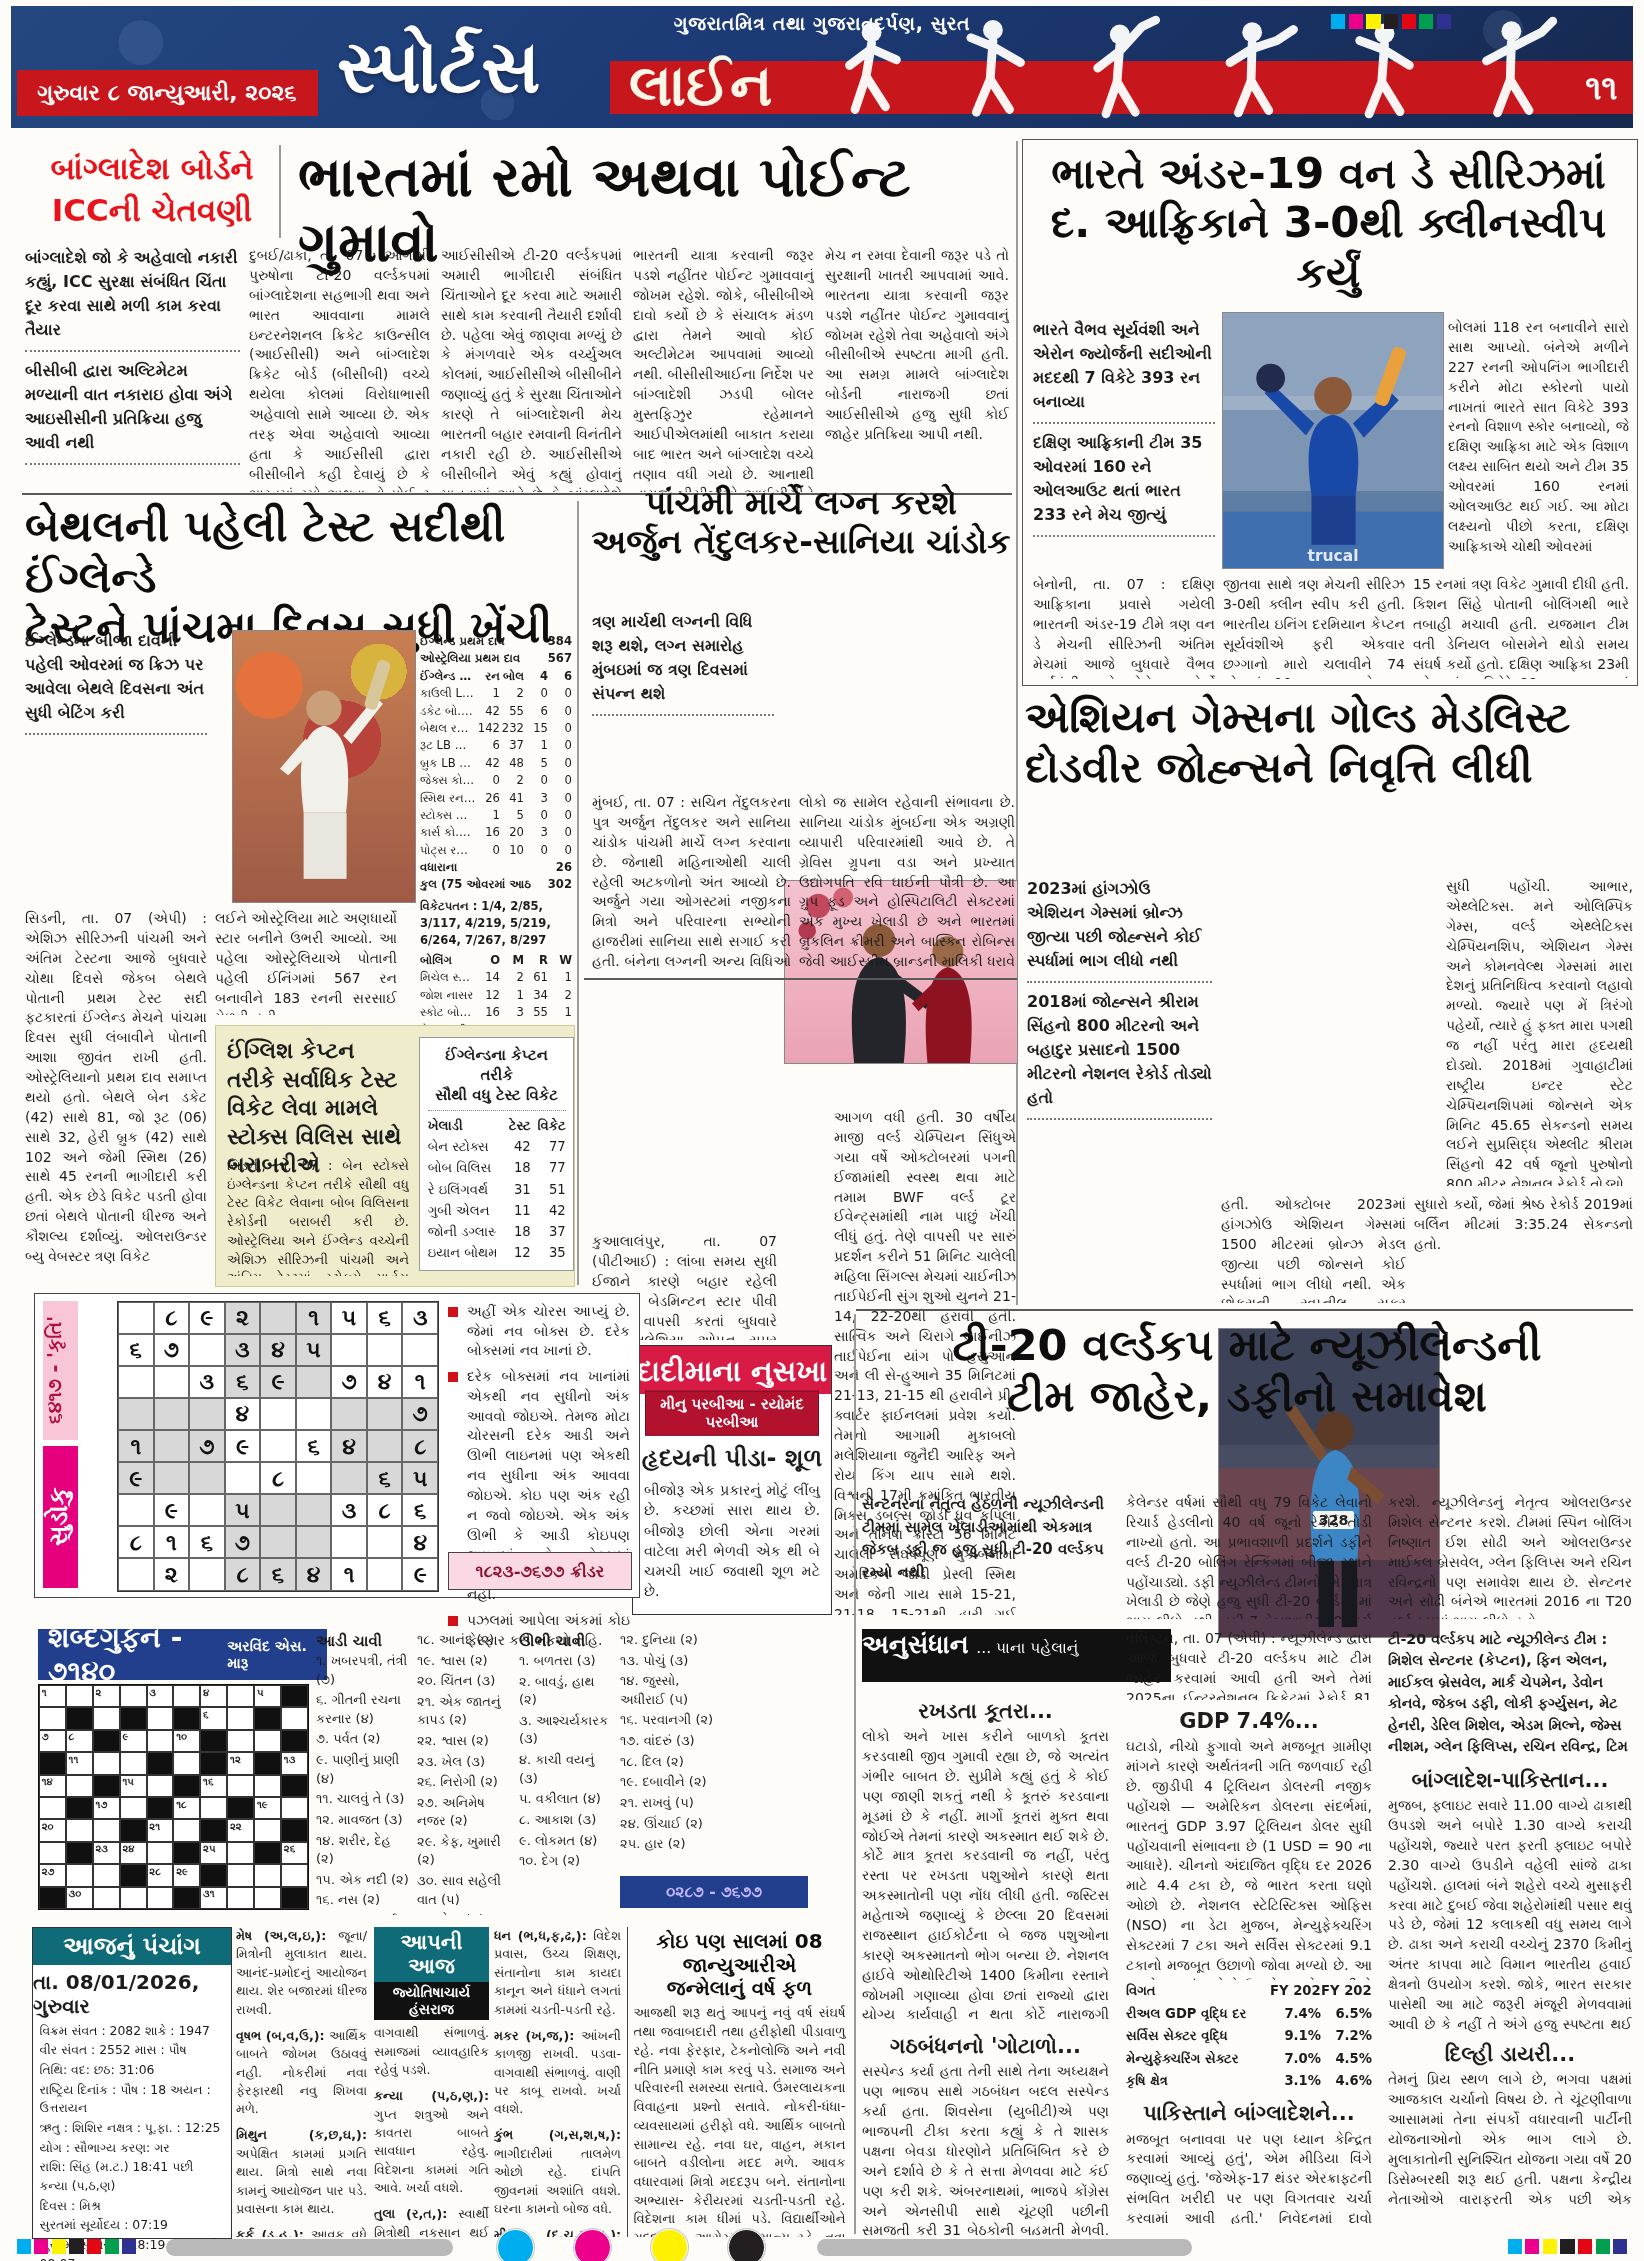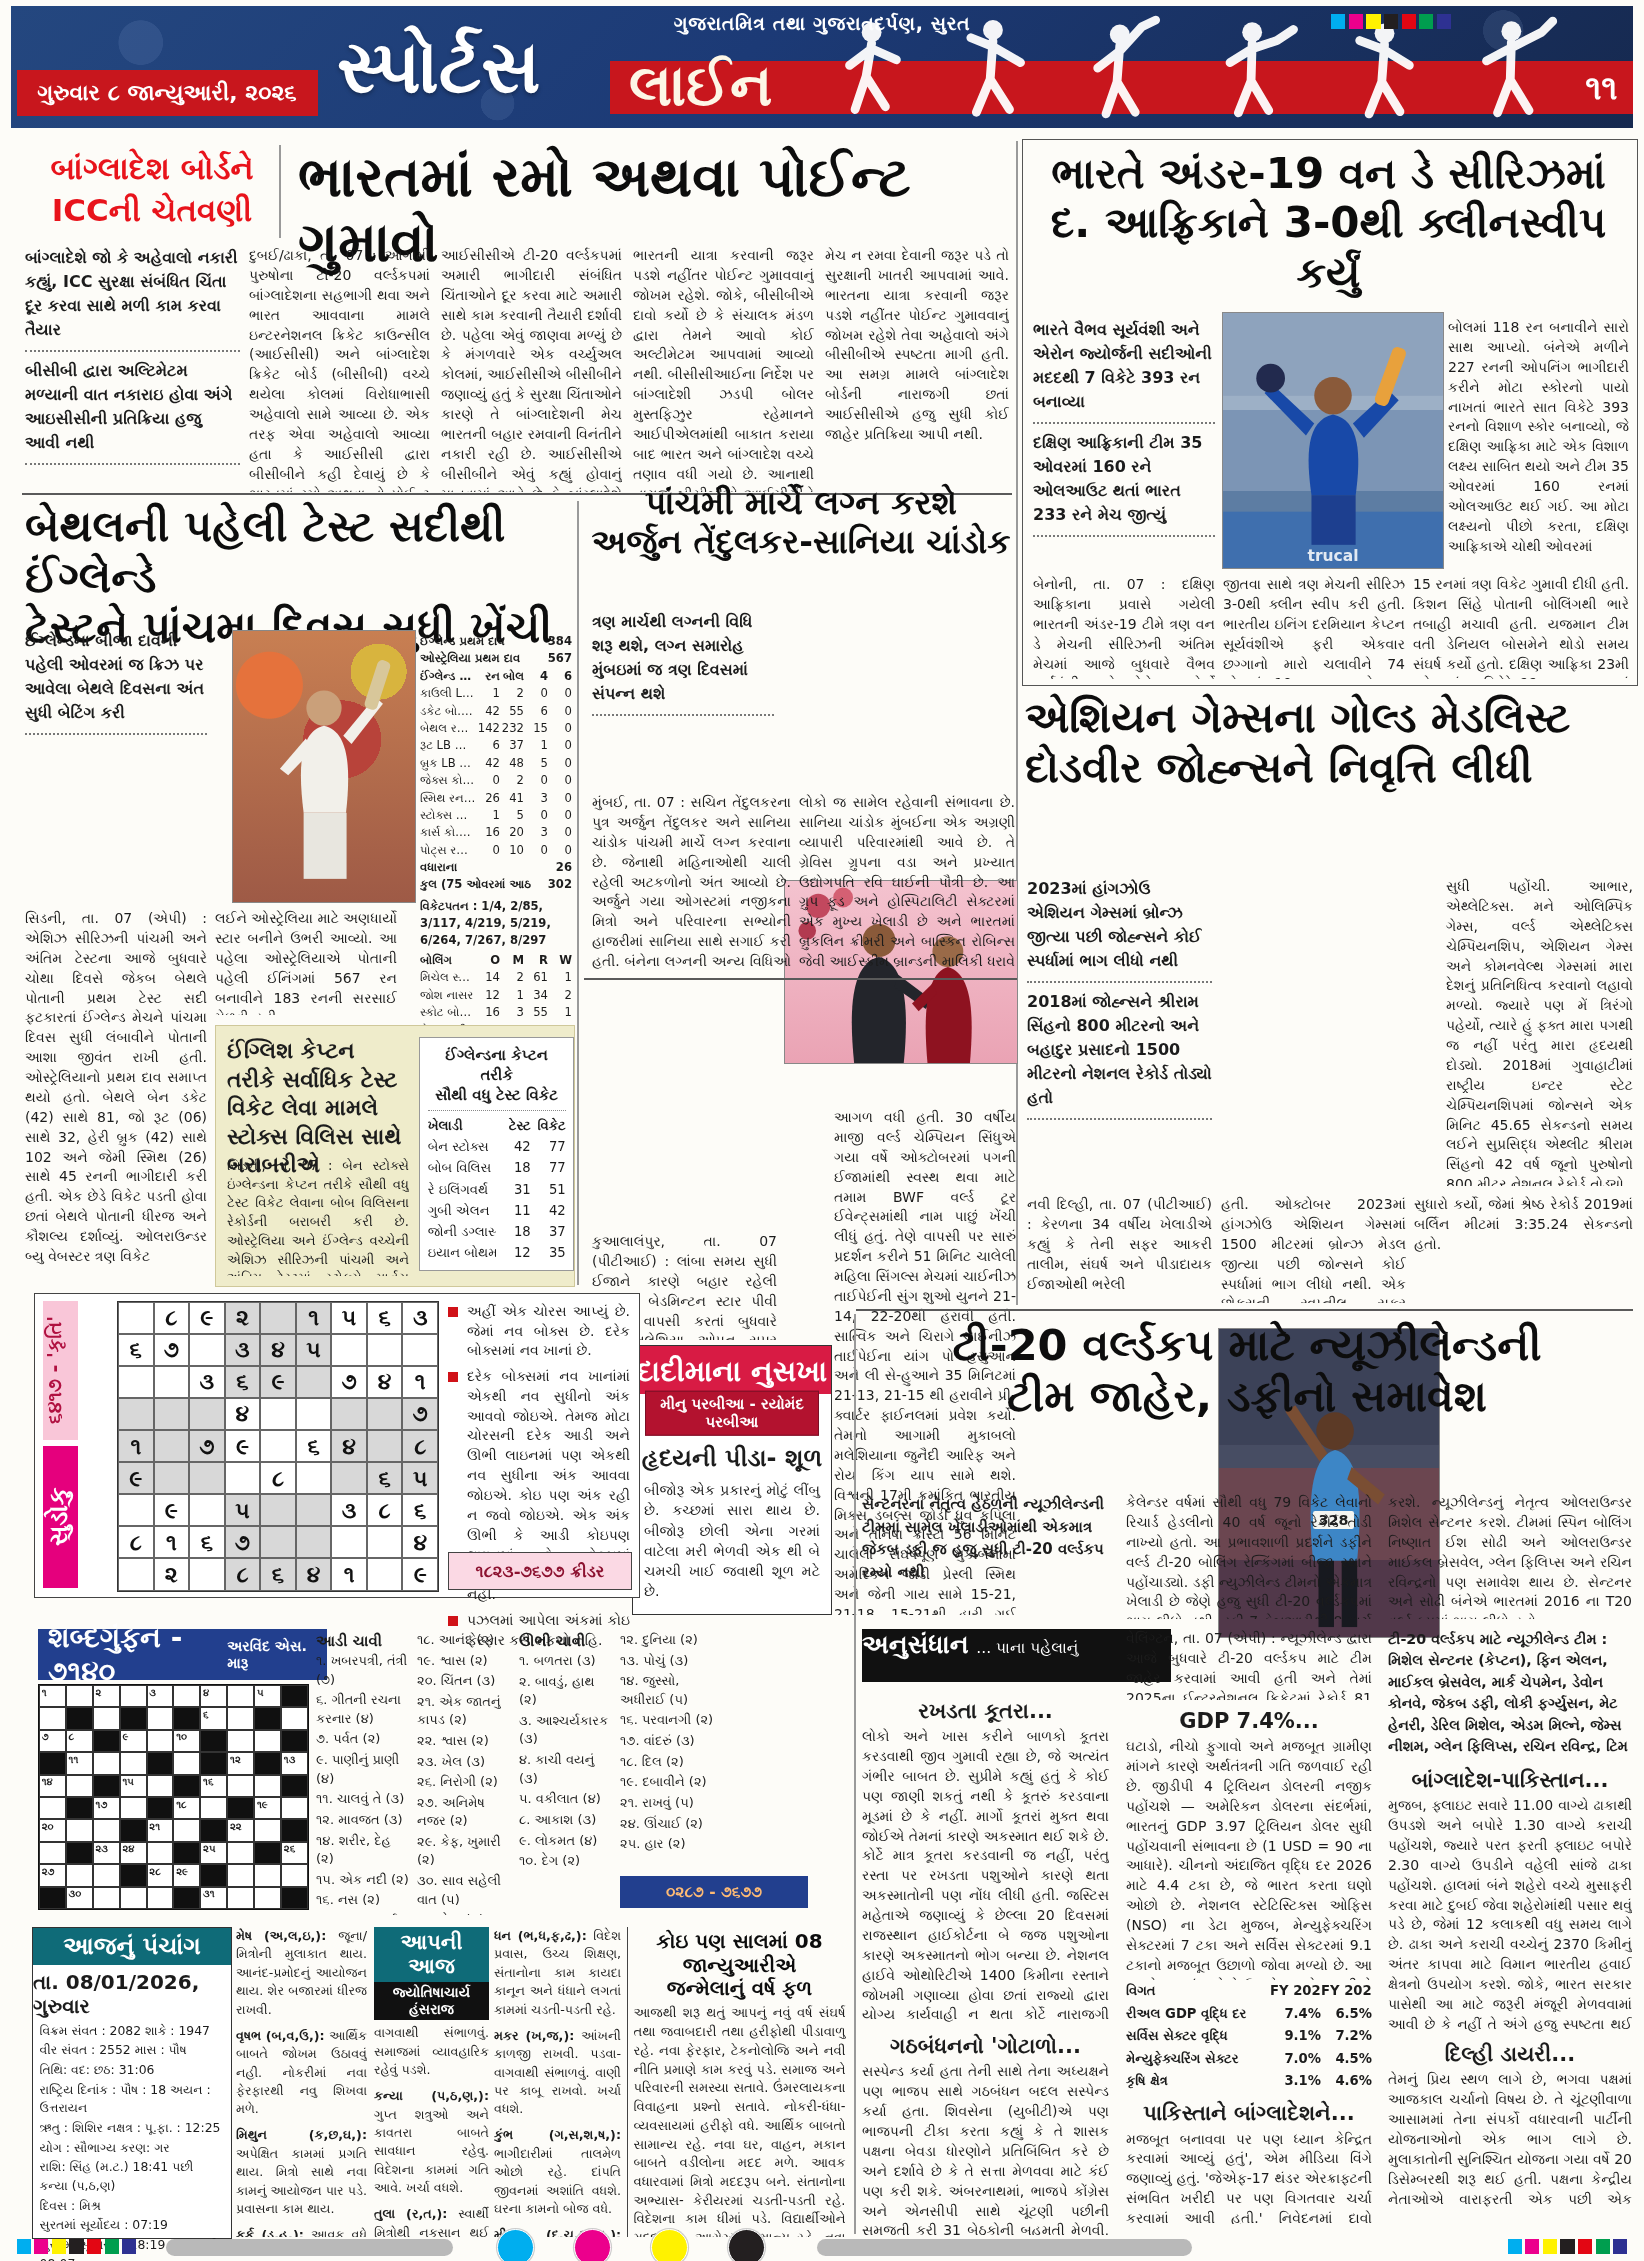--- a/index.html
+++ b/index.html
@@ -71,21 +71,21 @@
   .cw-title{font-size:28px;font-weight:800;}
   .cw-author{font-size:14.3px;font-weight:600;}
   .cw-grid{display:grid;grid-template-columns:repeat(10,1fr);grid-template-rows:repeat(10,1fr);
            border:1.7px solid #111;background:#fff;}
   .cw-cell{border:0.6px solid #333;position:relative;background:#fff;}
   .cw-cell.black{background:#101010;}
   .cw-num{position:absolute;top:0.6px;left:1.7px;font-size:10px;font-weight:700;}
   .clues{font-size:13px;line-height:1.42;}
   .clues .li{margin-bottom:2.2px;}
   .clue-title{font-weight:800;font-size:15px;}
-  .cw-sol{background:#223f8e;color:#fdba74;font-size:15.5px;font-weight:700;display:flex;align-items:center;justify-content:center;}
+  .cw-sol{background:#223f8e;color:#c4b5fd;font-size:15.5px;font-weight:700;display:flex;align-items:center;justify-content:center;}
   
   .teal-head{background:#0f6b78;color:#fff;font-weight:800;text-align:center;}
   .pan{border:1.7px solid #333;background:#fff;}
   .pan-date{font-size:20px;font-weight:700;margin:5.5px 0 3.3px;}
   .pan-rows{font-size:12.4px;line-height:1.5;padding:0 6.6px;}
   .pan-rows .li{margin-bottom:1.1px;font-weight:500;}
   .sign{font-size:12.7px;line-height:1.45;text-align:justify;margin-bottom:7.7px;}
   .black-bar{background:#111;color:#fff;font-weight:700;text-align:center;}
   
   .dadima{border:1.7px solid #333;background:#fff;text-align:center;}
@@ -477,21 +477,20 @@
       <circle cx="210" cy="185" r="34" fill="#5c3a26"></circle>
       <path d="M210 219 C165 232 160 310 170 420 L250 420 C260 308 255 230 210 219 Z" fill="#3d86c6"></path>
       <path d="M182 240 L120 150 L138 138 L196 225 Z" fill="#7a4e33"></path>
       <path d="M240 250 L300 300 L288 318 L232 272 Z" fill="#7a4e33"></path>
       <rect x="180" y="420" width="28" height="120" fill="#17191f"></rect>
       <rect x="222" y="420" width="28" height="120" fill="#17191f"></rect>
     </svg>
     <span class="bib" style="left:94px;top:182px;">328</span>
   </div>
   <div class="abs body-col" style="left:1446px;top:877px;width:187px;height:309px;">સુધી પહોંચી. આભાર, એથ્લેટિક્સ. મને ઓલિમ્પિક ગેમ્સ, વર્લ્ડ એથ્લેટિક્સ ચેમ્પિયનશિપ, એશિયન ગેમ્સ અને કોમનવેલ્થ ગેમ્સમાં મારા દેશનું પ્રતિનિધિત્વ કરવાનો લહાવો મળ્યો. જ્યારે પણ મેં ત્રિરંગો પહેર્યો, ત્યારે હું ફક્ત મારા પગથી જ નહીં પરંતુ મારા હૃદયથી દોડ્યો. 2018માં ગુવાહાટીમાં રાષ્ટ્રીય ઇન્ટર સ્ટેટ ચેમ્પિયનશિપમાં જોન્સને એક મિનિટ 45.65 સેકન્ડનો સમય લઈને સુપ્રસિદ્ધ એથ્લીટ શ્રીરામ સિંહનો 42 વર્ષ જૂનો પુરુષોનો 800 મીટર નેશનલ રેકોર્ડ તોડ્યો</div>
-  <div class="abs body-col" style="left:1027px;top:1195px;width:185px;height:108px;">નવી દિલ્હી, તા. 07 (પીટીઆઈ) : કેરળના 34 વર્ષીય ખેલાડીએ કહ્યું કે તેની સફર આકરી તાલીમ, સંઘર્ષ અને પીડાદાયક ઈજાઓથી ભરેલી</div>
   <div class="abs body-col" style="left:1221px;top:1195px;width:185px;height:108px;">હતી. ઓક્ટોબર 2023માં હાંગઝોઉ એશિયન ગેમ્સમાં 1500 મીટરમાં બ્રોન્ઝ મેડલ જીત્યા પછી જોન્સને કોઈ સ્પર્ધામાં ભાગ લીધો નથી. એક છોકરાની સ્વપ્નીલ સફર કોલકાતામાં શરૂ થઈ અને 2023 હાંગઝોઉ એશિયન ગેમ્સમાં પોડિયમ</div>
   <div class="abs body-col" style="left:1414px;top:1195px;width:219px;height:108px;">સુધારો કર્યો, જેમાં શ્રેષ્ઠ રેકોર્ડ 2019માં બર્લિન મીટમાં 3:35.24 સેકન્ડનો હતો.</div>
 
   <div class="abs boxed" style="left:34px;top:1293px;width:604px;height:303px;background:#fff;">
     <div class="abs sd-strip" style="left:7.7px;top:6.6px;width:35px;height:139px;background:#f9c6d8;color:#b01040;font-size:19px;">૬૪૧૭ - 'કૃતિ'</div>
     <div class="abs sd-strip" style="left:7.7px;top:152px;width:35px;height:142px;background:#e5007d;color:#fff;font-size:25.4px;">સુડોકુ</div>
     <div class="abs sd-grid" style="left:82px;top:6.6px;width:320px;height:289px;">
         <div class="sd-cell"></div>
         <div class="sd-cell">૮</div>
         <div class="sd-cell">૯</div>

